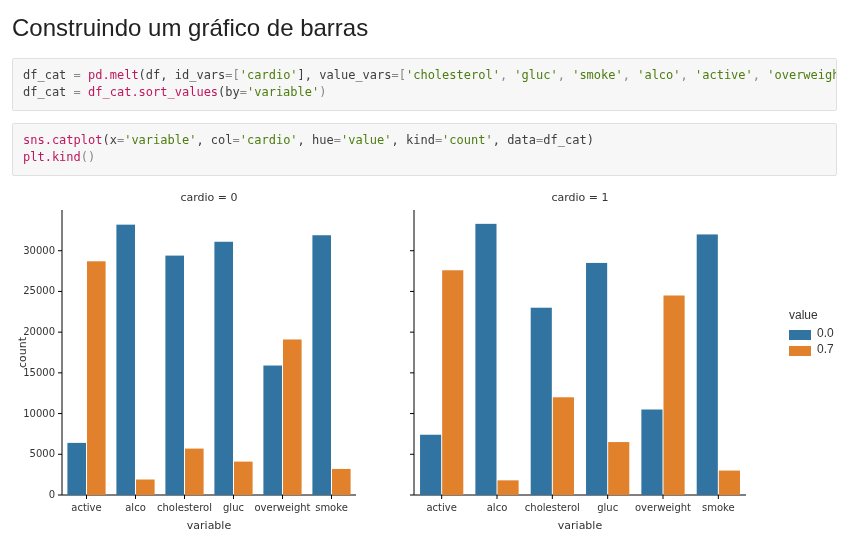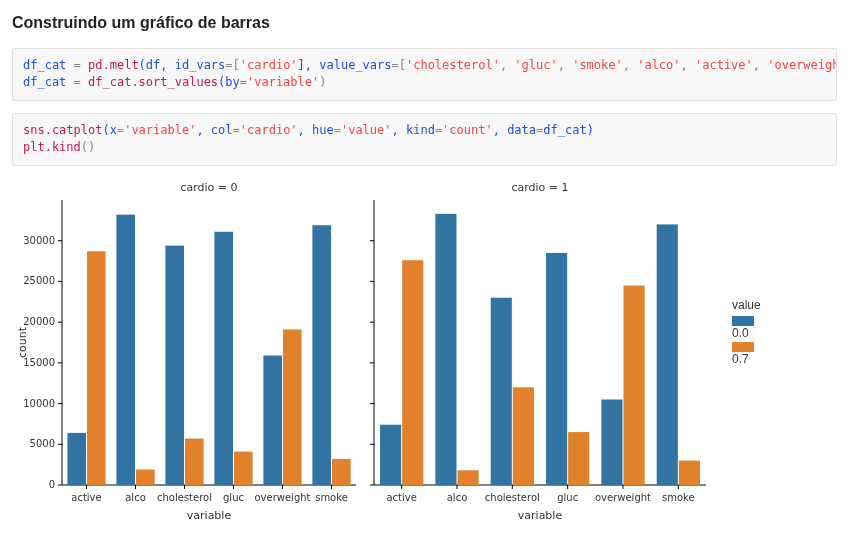--- a/index.html
+++ b/index.html
@@ -10,66 +10,66 @@
     color: #333;
     width: 857px;
   }
   .page {
     width: 857px;
     box-sizing: border-box;
     padding: 14px 20px 20px 12px;
   }
   h2.title {
     margin: 0 0 16px 0;
-    font-size: 16px;
-    font-weight: 700;
+    font-size: 24px;
+    font-weight: 400;
     color: #222;
   }
   .code-cell {
     background: #f7f7f7;
     border: 1px solid #e0e0e0;
     border-radius: 2px;
     padding: 8px 10px;
     margin-bottom: 12px;
     font-family: Menlo, Consolas, "DejaVu Sans Mono", monospace;
     font-size: 12px;
     line-height: 1.45;
     white-space: pre;
     overflow-x: auto;
     color: #333;
   }
   
-  .tok-id   { color: #1d4ed8; }
+  .tok-id   { color: #404040; }
   .tok-op   { color: #888; }
   .tok-call { color: #be185d; }
-  .tok-str  { color: #ef4444; }
+  .tok-str  { color: #4d7c0f; }
 
   
   .chart-row {
     display: flex;
     align-items: flex-start;
     margin-top: 8px;
   }
   .facet-grid {
     display: flex;
+    gap: 40px;
   }
   .legend {
-    margin-left: 20px;
+    margin-left: 37px;
     margin-top: 120px;
     font-size: 12px;
     color: #333;
   }
   .legend-title {
     margin-bottom: 4px;
   }
   .legend-item {
     display: flex;
-    align-items: flex-start;
+    align-items: flex-end;
     margin-bottom: 2px;
-    flex-direction: column;
   }
   .legend-swatch {
     width: 22px;
     height: 10px;
     margin-right: 6px;
   }
   svg { display: block; }
   .axis-line { stroke: #000; stroke-width: 1; }
   .tick-line { stroke: #000; stroke-width: 1; }
   .tick-label { font: 10px "DejaVu Sans", Arial, sans-serif; fill: #333; }

